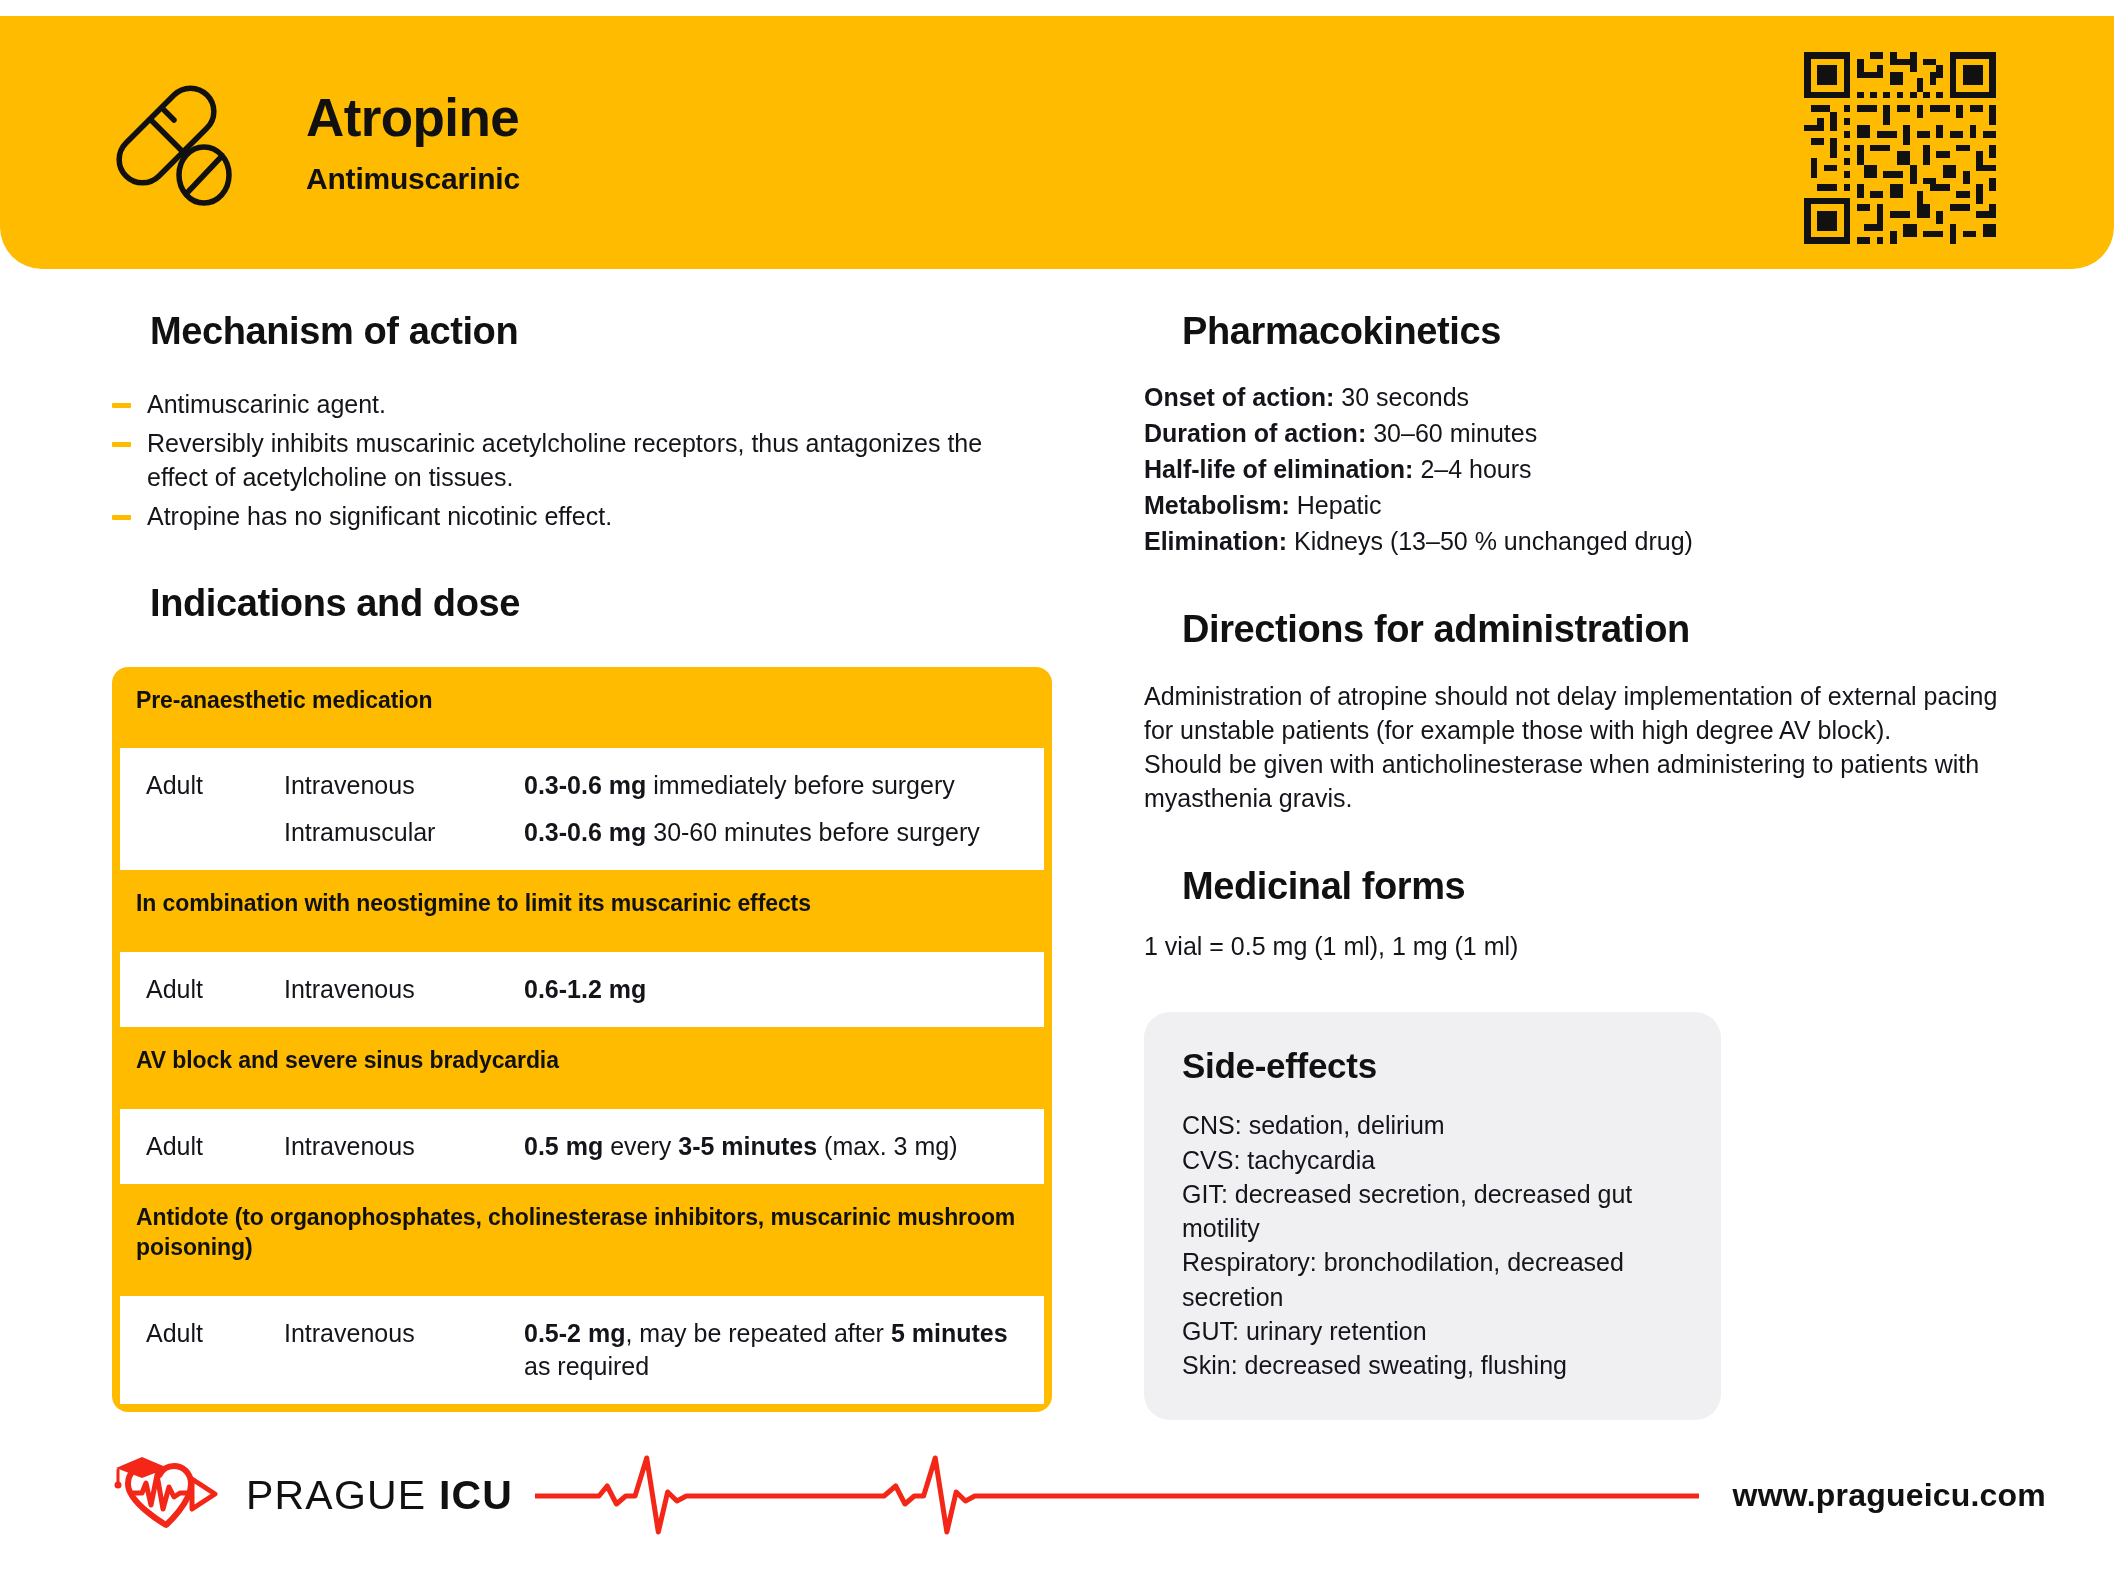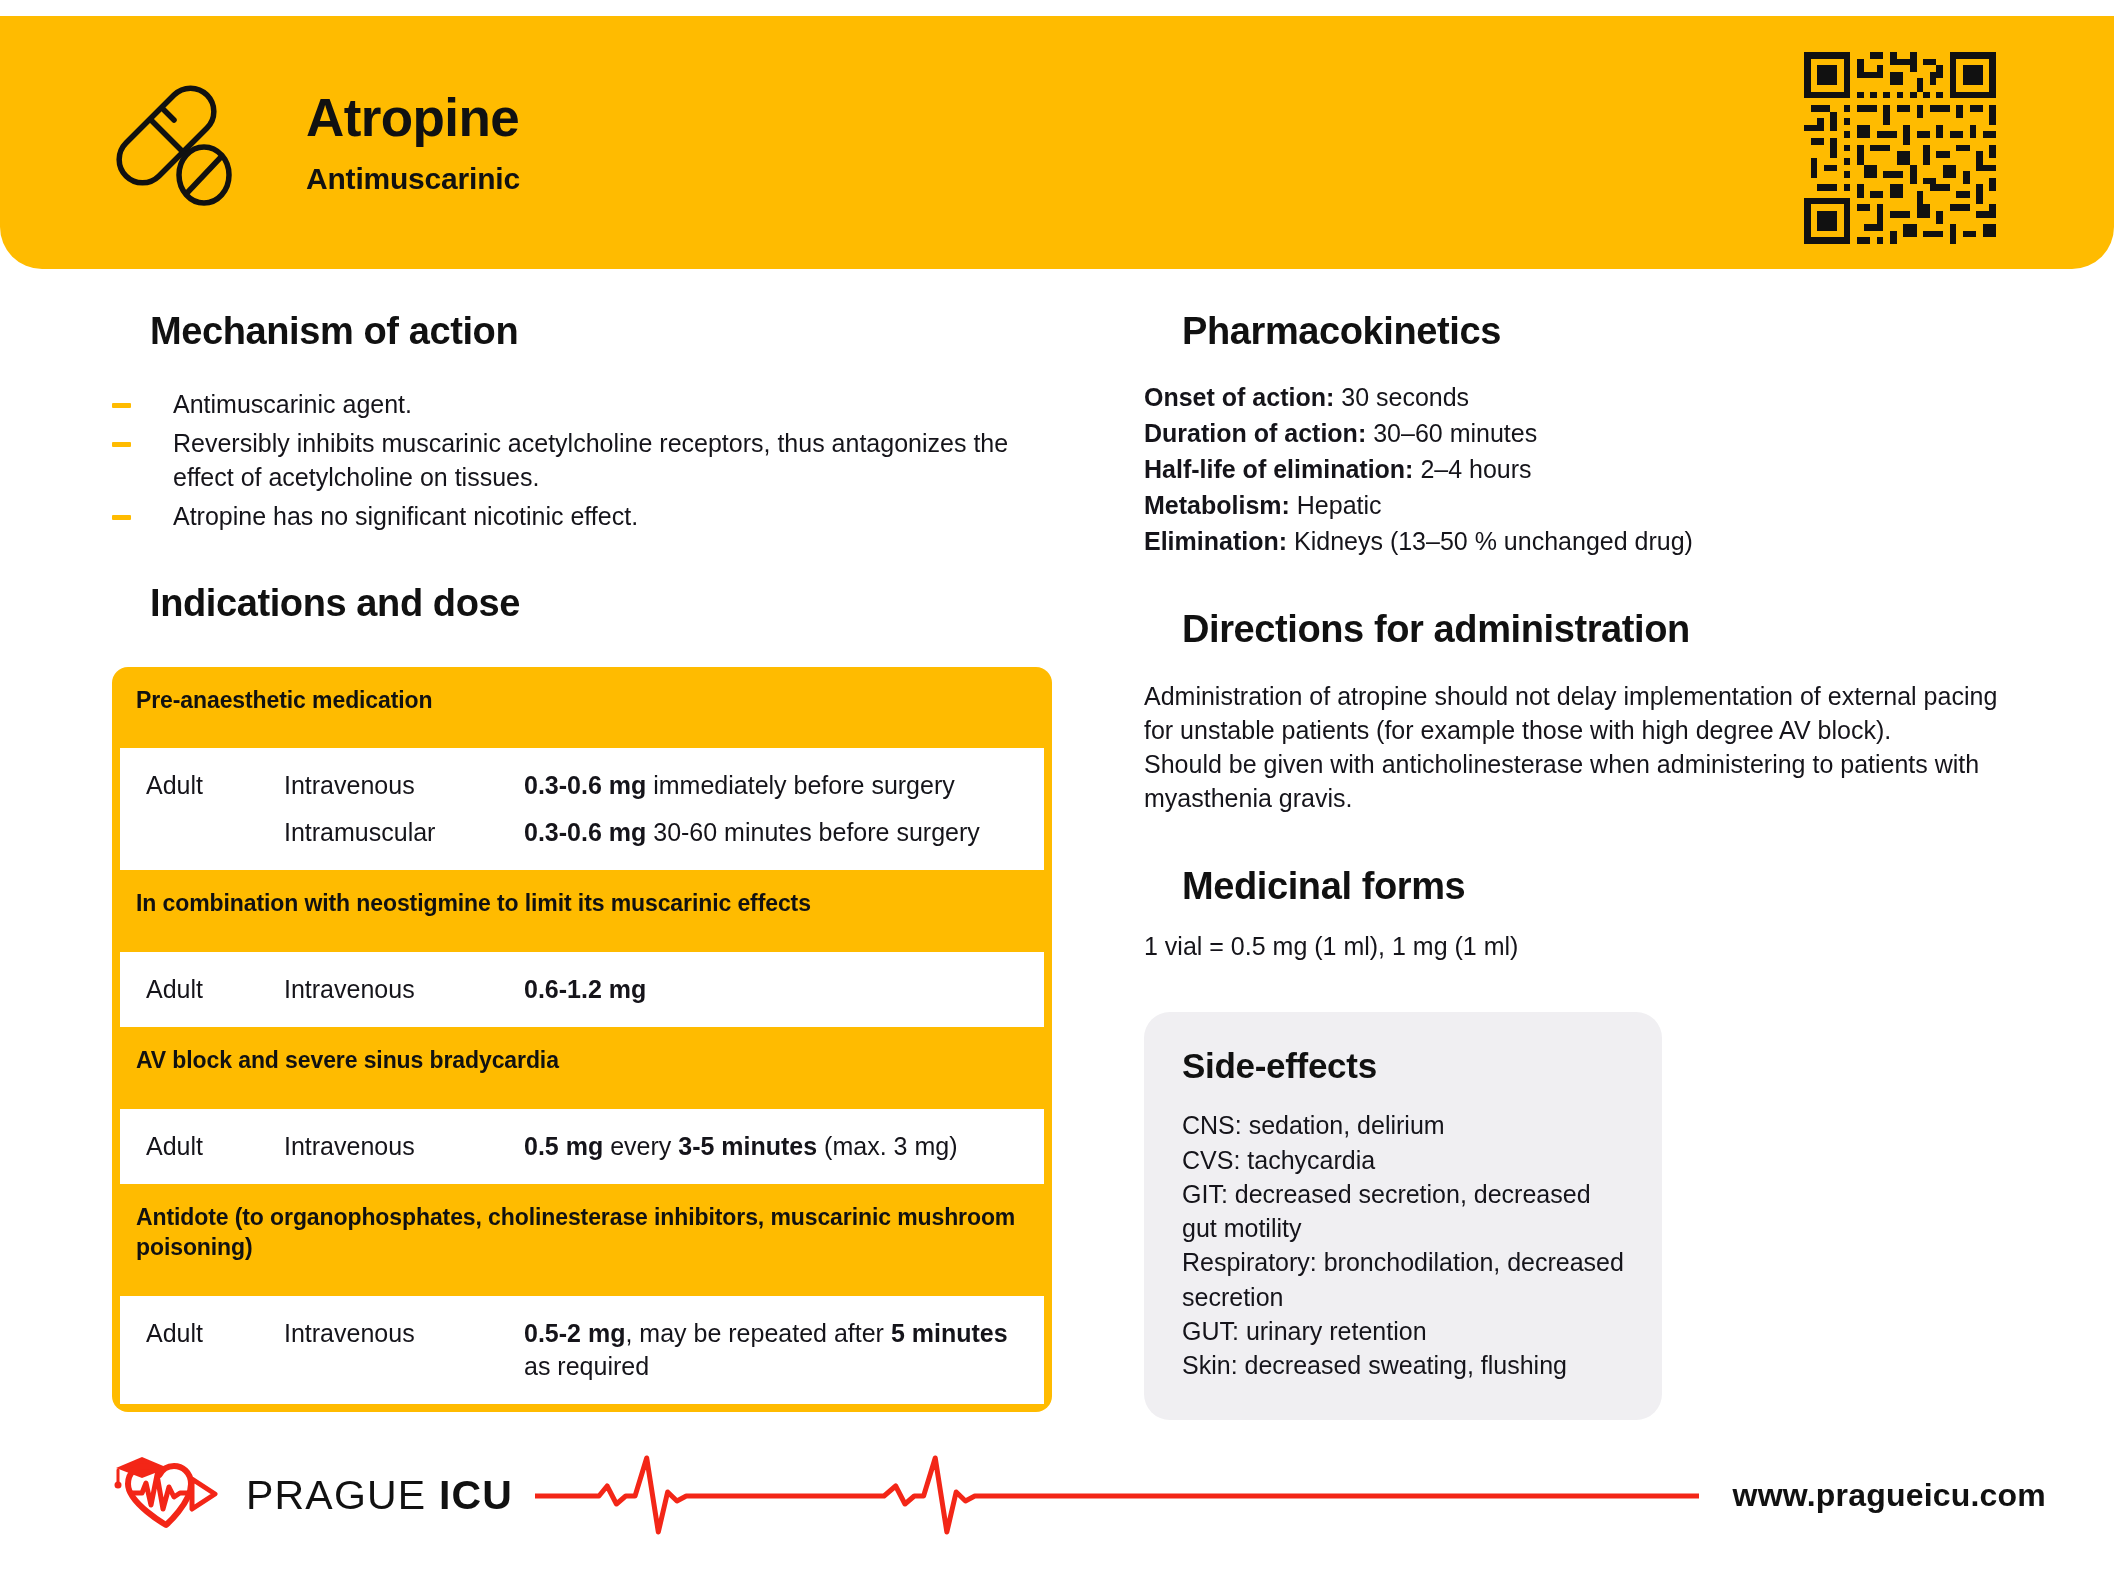--- a/index.html
+++ b/index.html
@@ -92,21 +92,20 @@
     margin-left: 38px;
   }
   .sec-gap { margin-top: 50px; }
 
   
   .bullets { margin-top: 34px; }
   .bullet {
     display: flex;
     align-items: flex-start;
     margin-bottom: 5px;
-    gap: 26px;
   }
   .dash {
     flex: none;
     width: 19px;
     height: 5px;
     background: #ffbb00;
     border-radius: 1px;
     margin-top: 16px;
     margin-right: 16px;
   }
@@ -173,21 +172,21 @@
 
   .med-forms-text {
     margin-top: 22px;
     font-size: 25px;
     line-height: 1.4;
     color: #15141a;
   }
 
   .side-card {
     margin-top: 48px;
-    width: 518px;
+    width: 577px;
     background: #f0eff2;
     border-radius: 26px;
     padding: 34px 38px 38px 38px;
   }
   .side-card h3 {
     font-size: 35px;
     font-weight: 700;
     letter-spacing: -0.3px;
     color: #111111;
     margin-bottom: 22px;

